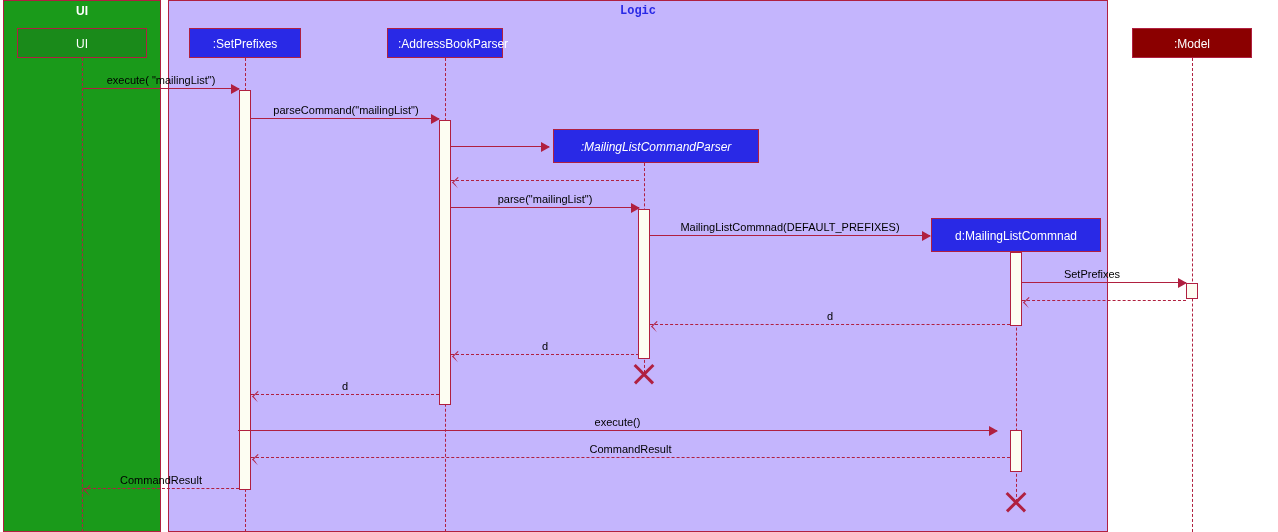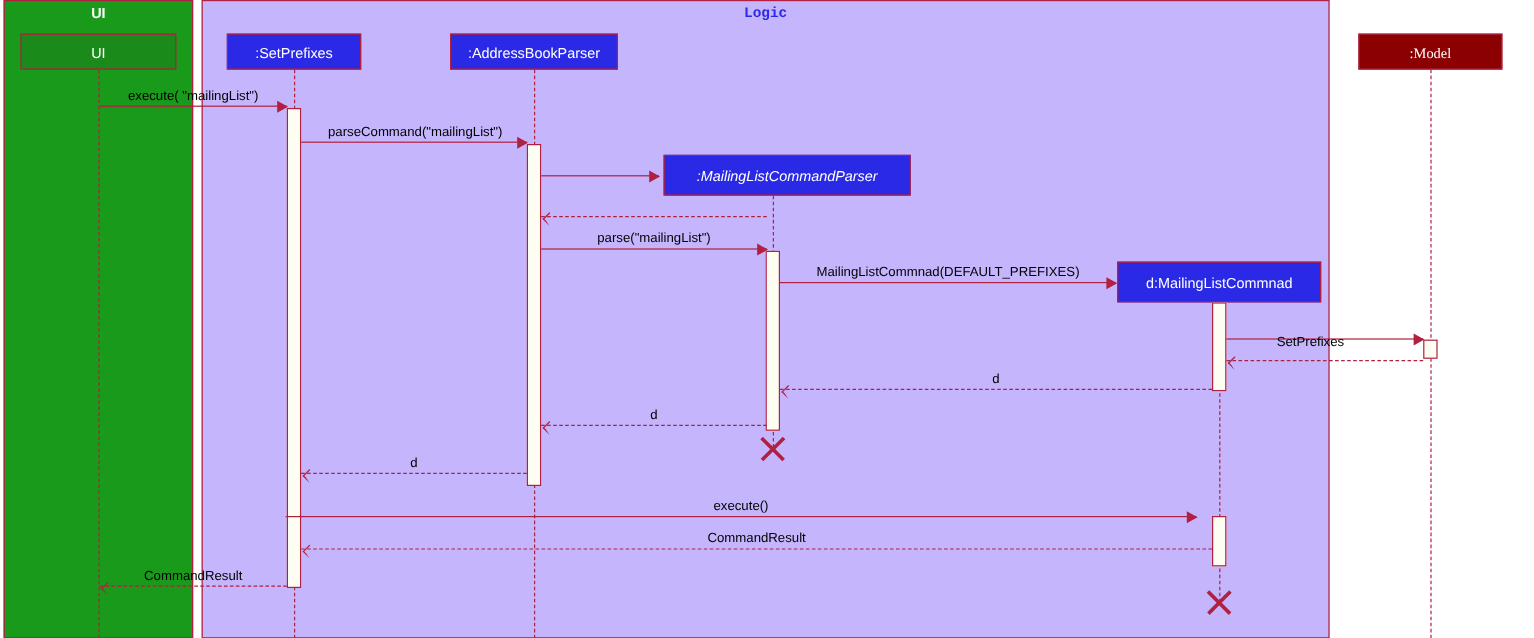--- a/index.html
+++ b/index.html
@@ -29,21 +29,21 @@
     position: absolute; top: 28px; height: 30px; line-height: 30px;
     text-align: center; color: #fff; font-size: 12px;
     border: 1.5px solid #b02040;
     padding: 0 10px;
     white-space: nowrap;
     transform: translateX(-50%);
   }
   .head-ui { left: 82px; width: 130px; background: #1a8a1a; }
   .head-blue { background: #2929e6; }
   .head-blue.big { height: 34px; line-height: 34px; }
-  .head-model { left: 1192px; width: 120px; background: #8b0000; font-family: Liberation Serif, serif; }
+  .head-model { left: 1192px; width: 120px; background: #8b0000; }
 
   
   .lifeline {
     position: absolute; width: 0;
     border-left: 1.5px dashed #b02040;
   }
 
   
   .act {
     position: absolute; width: 12px;
@@ -110,21 +110,21 @@
 
   <div class="lane lane-ui">
     <div class="lane-title">UI</div>
   </div>
   <div class="lane lane-logic">
     <div class="lane-title">Logic</div>
   </div>
 
   <div class="head head-ui">UI</div>
   <div class="head head-blue" style="left:245px; width:112px;">:SetPrefixes</div>
-  <div class="head head-blue" style="left:445px; width:140px;">:AddressBookParser</div>
+  <div class="head head-blue" style="left:445px; width:116px;">:AddressBookParser</div>
   <div class="head head-blue big" style="left:656px; top:129px; width:206px;font-style:italic;">:MailingListCommandParser</div>
   <div class="head head-blue big" style="left:1016px; top:218px; width:170px;">d:MailingListCommnad</div>
   <div class="head head-model">:Model</div>
 
   <div class="lifeline" style="left:82px; top:58px; height:474px;"></div>
   <div class="lifeline" style="left:245px; top:58px; height:474px;"></div>
   <div class="lifeline" style="left:445px; top:58px; height:474px;"></div>
   <div class="lifeline" style="left:644px; top:163px; height:210px;"></div>
   <div class="lifeline" style="left:1016px; top:252px; height:250px;"></div>
   <div class="lifeline" style="left:1192px; top:58px; height:474px;"></div>
@@ -166,21 +166,21 @@
 
   <div class="msg" style="left:650px; width:280px; top:225px;">
     <div class="line"></div>
       <div class="arrowR"></div>
     <div class="label">MailingListCommnad(DEFAULT_PREFIXES)</div>
   </div>
 
   <div class="msg" style="left:1022px; width:164px; top:272px;">
     <div class="line"></div>
       <div class="arrowR"></div>
-    <div class="label" style="left:70px;margin-top:11px;">SetPrefixes</div>
+    <div class="label" style="left:70px;">SetPrefixes</div>
   </div>
   <div class="msg dashed" style="left:1022px; width:164px; top:290px;">
     <div class="line"></div>
       <div class="arrowL"></div>
   </div>
 
   <div class="msg dashed" style="left:650px; width:360px; top:314px;">
     <div class="line"></div>
       <div class="arrowL"></div>
     <div class="label">d</div>

